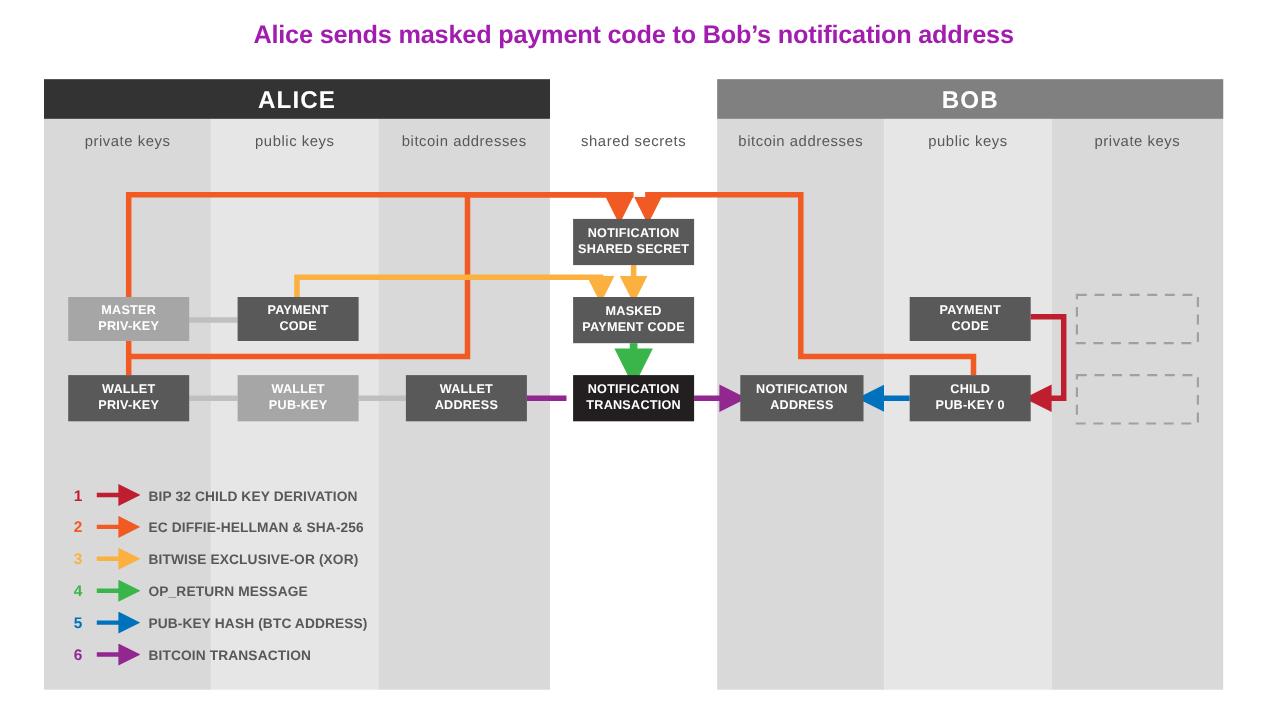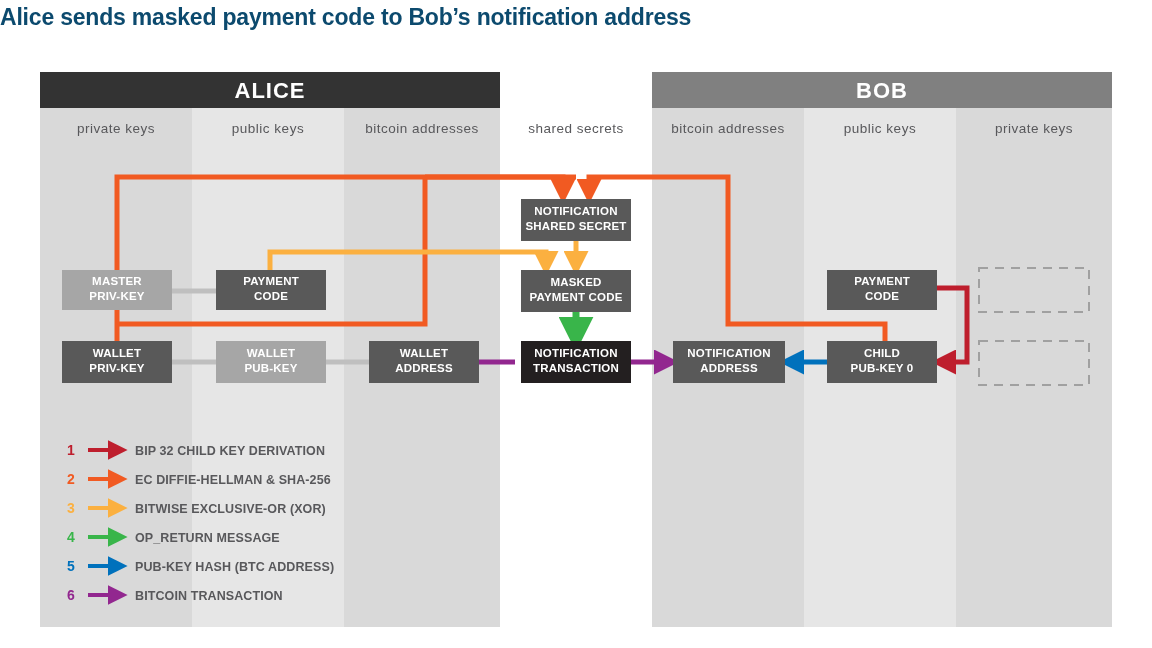--- a/index.html
+++ b/index.html
@@ -2,22 +2,22 @@
 <html><head>
 <meta charset="utf-8">
 <style>
   html,body{margin:0;padding:0;}
   body{
     width:1152px;height:648px;background:#ffffff;
     font-family:"Liberation Sans", sans-serif;
     overflow:hidden;position:relative;
   }
   #title{
-    position:absolute;left:0;top:4px;width:1152px;
-    font-size:23px;font-weight:bold;color:#0c4a6e;letter-spacing:-0.2px;
+    position:absolute;left:0;top:18px;width:1152px;text-align:center;
+    font-size:23px;font-weight:bold;color:#a21caf;letter-spacing:-0.2px;
   }
   #canvas{position:absolute;left:0;top:0;width:1152px;height:648px;}
   .colname{
     font-family:"Liberation Sans", sans-serif;font-size:13.5px;fill:#58585b;
     text-anchor:middle;letter-spacing:0.5px;
   }
   .partyname{
     font-family:"Liberation Sans", sans-serif;font-size:22px;font-weight:bold;
     fill:#ffffff;text-anchor:middle;letter-spacing:1px;
   }

